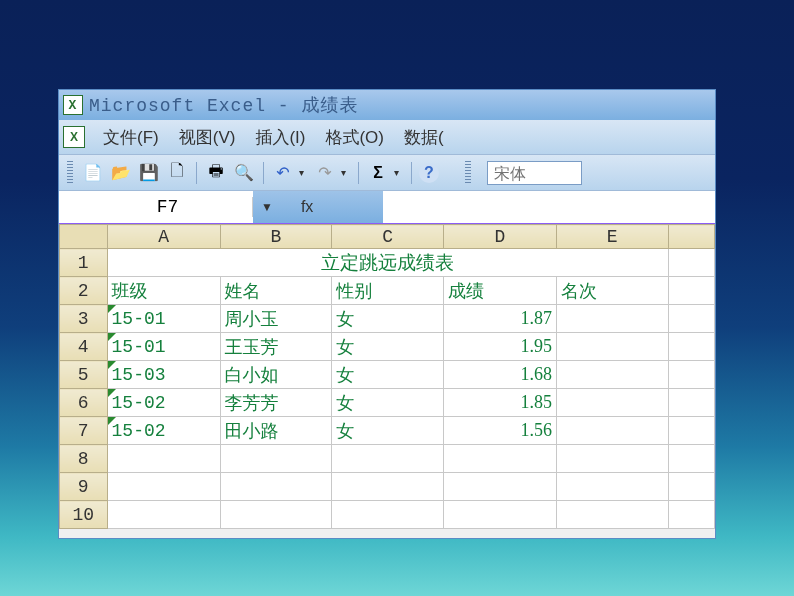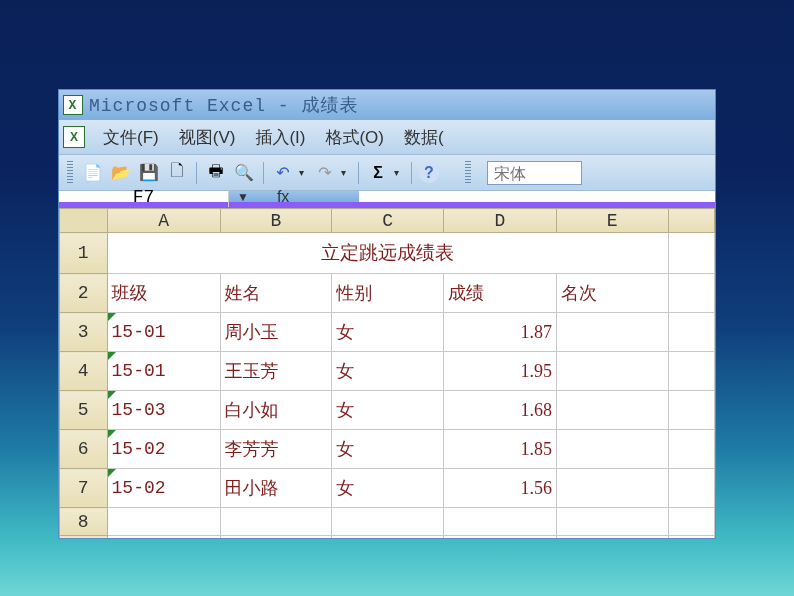--- a/index.html
+++ b/index.html
@@ -120,25 +120,26 @@
       margin-left: 8px;
     }
     .toolbar-handle {
       width: 6px;
       height: 24px;
       background: repeating-linear-gradient(to bottom, #6a8ab0 0, #6a8ab0 1px, transparent 1px, transparent 3px);
       margin-right: 4px;
     }
     .name-formula-bar {
       background: #fff;
-      height: 18px;
+      height: 34px;
       display: flex;
       align-items: center;
       border-top: 1px solid #a0bad8;
-      border-bottom: 6px solid #8b5cf6;
+      border-bottom: 1px solid #8b5cf6;
+      padding-left: 24px;
     }
     .name-box {
       width: 170px;
       text-align: center;
       font-family: "Courier New", monospace;
       font-size: 18px;
       color: #000;
       border-right: 1px solid #ccc;
     }
     .fx-area {
@@ -181,23 +182,23 @@
       font-weight: normal;
     }
     .corner {
       background: #e8deb5;
       border: 1px solid #b8ae8a;
       width: 50px;
     }
     .cell {
       border: 1px solid #c8c8c8;
       height: 28px;
-      padding: 7px 4px;
-      font-size: 18px;
-      color: #7f1d1d;
+      padding: 0 4px;
+      font-size: 18px;
+      color: #15803d;
       font-family: "SimSun", "Courier New", monospace;
       text-align: left;
       position: relative;
     }
     .cell.num { text-align: right; font-family: Liberation Serif, serif; }
     .cell.title-cell { text-align: center; font-size: 19px; }
     .cell.green-tri::before {
       content: "";
       position: absolute;
       top: 0;

